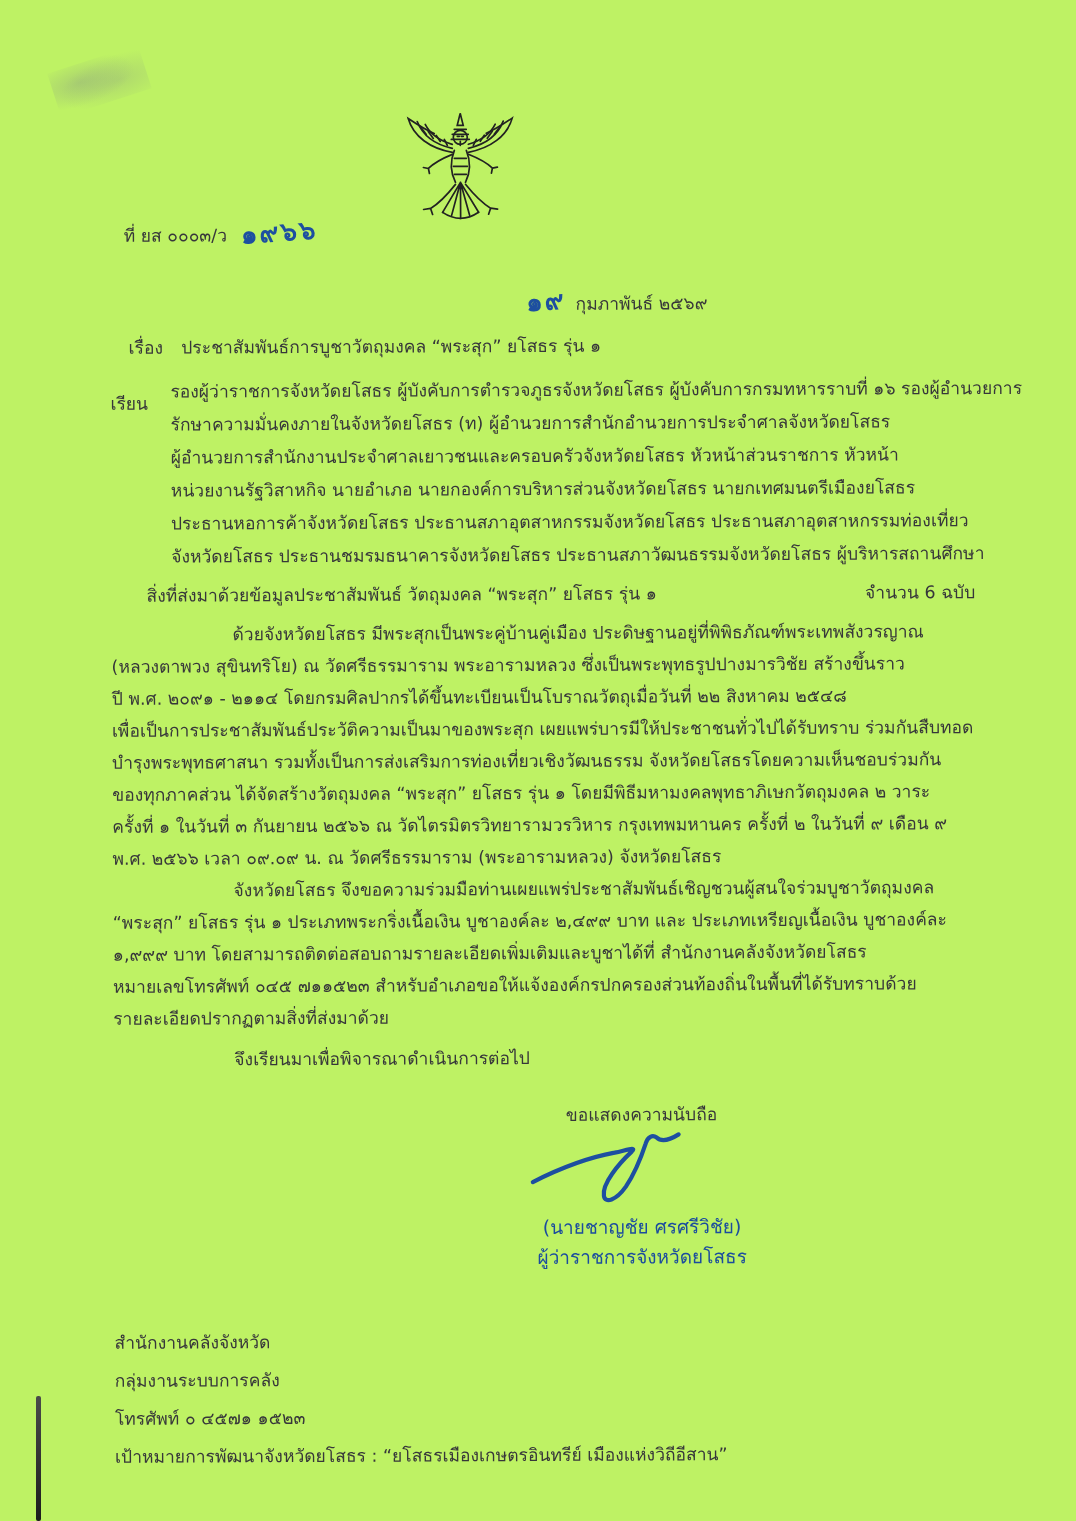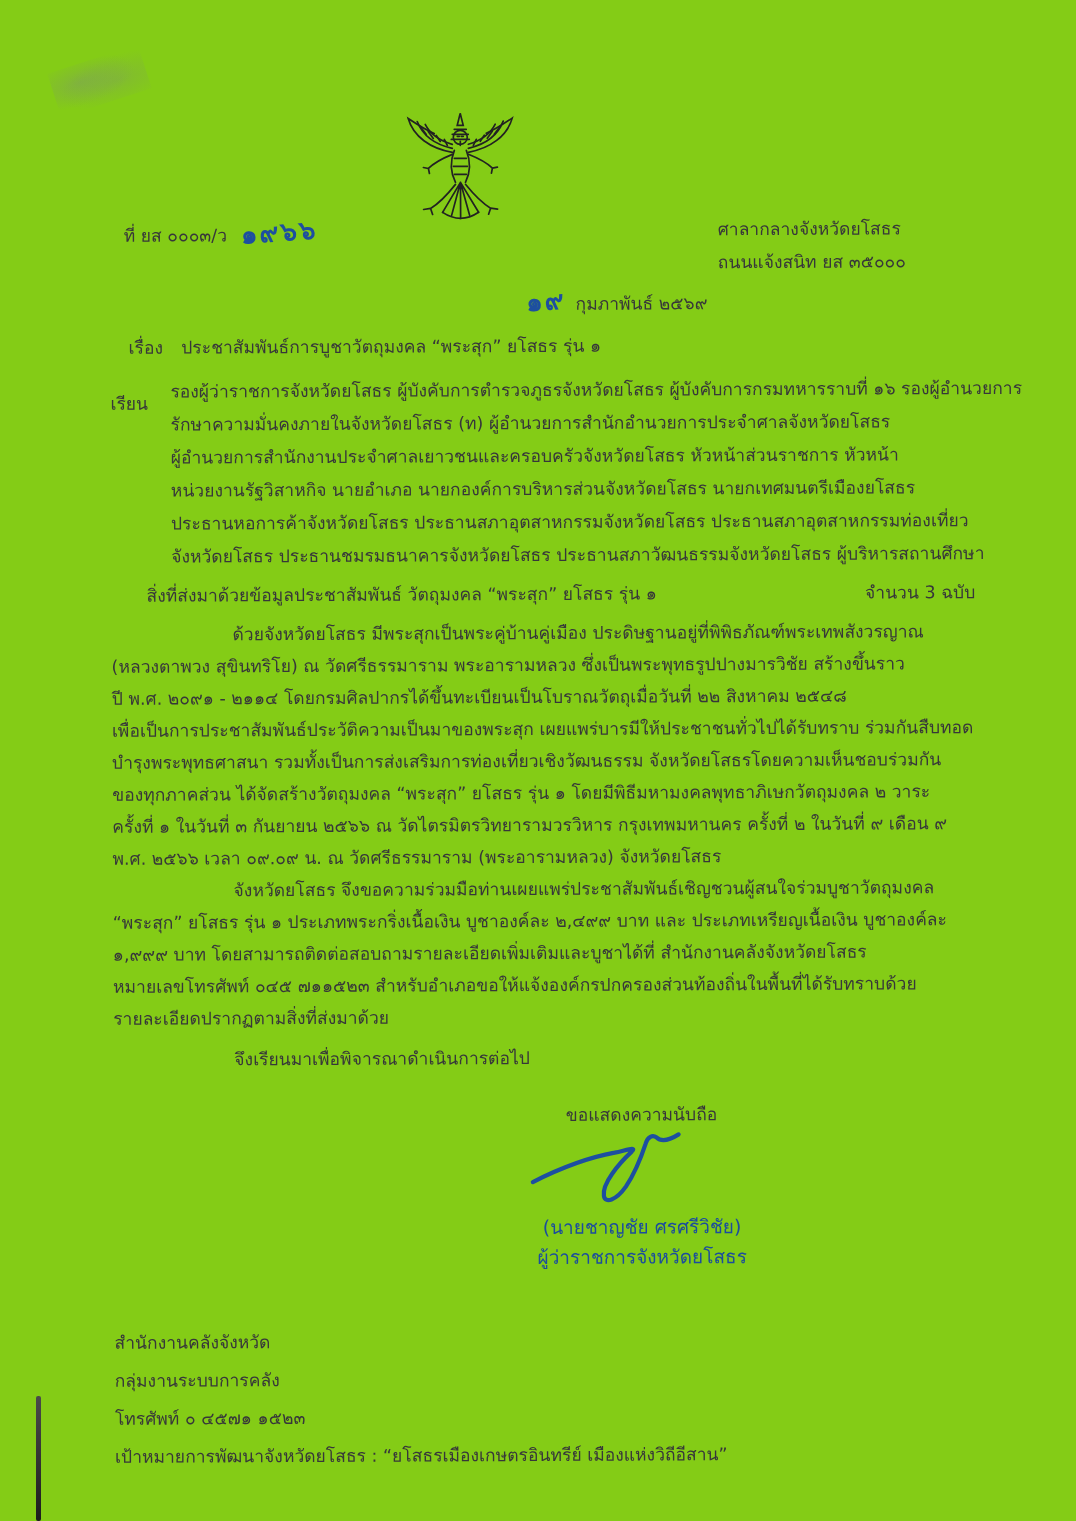--- a/index.html
+++ b/index.html
@@ -1,20 +1,20 @@
 <!DOCTYPE html>
 <html><head>
 <meta charset="utf-8">
 <style>
   html,body{margin:0;padding:0;background:#e8e8e8;}
   .page{
     position:relative;
     width:1076px;height:1521px;
     margin:0 auto;
-    background:#84cc16;
+    background:#bef264;
     overflow:hidden;
     font-family:"DejaVu Sans","Liberation Sans",sans-serif;
     color:#37373a;
     font-size:17.5px;
   }
   .content{position:absolute;inset:0;transform:rotate(-0.25deg);transform-origin:50% 50%;}
   .abs{position:absolute;}
   .line{white-space:nowrap;height:32px;line-height:32px;}
   .to-line{white-space:nowrap;height:33px;line-height:33px;}
   .indent{padding-left:121px;}
@@ -84,24 +84,20 @@
           <path d="M65,74 C73,84 80,92 90,98 M90,98 l7,1 M90,98 l-2,6"></path>
         </g>
       </svg>
     </div>
 
     <div class="abs row-flex" style="left:126px;top:216px;height:36px;">
       <span>ที่ ยส ๐๐๐๓/ว</span>
       <span class="hand" style="margin-left:14px;margin-top:-6px;">๑๙๖๖</span>
     </div>
 
-    <div class="abs" style="left:720px;top:214px;">
-      <div class="to-line">ศาลากลางจังหวัดยโสธร</div>
-      <div class="to-line">ถนนแจ้งสนิท ยส ๓๕๐๐๐</div>
-    </div>
 
     <div class="abs row-flex" style="left:528px;top:286px;">
       <span class="hand" style="margin-top:-6px;">๑๙</span>
       <span style="margin-left:10px;">กุมภาพันธ์ ๒๕๖๙</span>
     </div>
 
     <div class="abs row-flex" style="left:112px;top:332px;width:864px;">
       <span class="label" style="width:71px;text-align:center;">เรื่อง</span>
       <span>ประชาสัมพันธ์การบูชาวัตถุมงคล “พระสุก” ยโสธร รุ่น ๑</span>
     </div>
@@ -114,21 +110,21 @@
         <div class="to-line">ผู้อำนวยการสำนักงานประจำศาลเยาวชนและครอบครัวจังหวัดยโสธร หัวหน้าส่วนราชการ หัวหน้า</div>
         <div class="to-line">หน่วยงานรัฐวิสาหกิจ นายอำเภอ นายกองค์การบริหารส่วนจังหวัดยโสธร นายกเทศมนตรีเมืองยโสธร</div>
         <div class="to-line">ประธานหอการค้าจังหวัดยโสธร ประธานสภาอุตสาหกรรมจังหวัดยโสธร ประธานสภาอุตสาหกรรมท่องเที่ยว</div>
         <div class="to-line">จังหวัดยโสธร ประธานชมรมธนาคารจังหวัดยโสธร ประธานสภาวัฒนธรรมจังหวัดยโสธร ผู้บริหารสถานศึกษา</div>
       </div>
     </div>
 
     <div class="abs row-flex" style="left:112px;top:580px;width:864px;">
       <span class="label" style="width:138px;text-align:right;">สิ่งที่ส่งมาด้วย</span>
       <span>ข้อมูลประชาสัมพันธ์ วัตถุมงคล “พระสุก” ยโสธร รุ่น ๑</span>
-      <span style="margin-left:auto;">จำนวน 3 ฉบับ</span>
+      <span style="margin-left:auto;">จำนวน 6 ฉบับ</span>
     </div>
 
     <div class="abs" style="left:112px;top:617px;width:864px;">
       <div class="line indent">ด้วยจังหวัดยโสธร มีพระสุกเป็นพระคู่บ้านคู่เมือง ประดิษฐานอยู่ที่พิพิธภัณฑ์พระเทพสังวรญาณ</div>
       <div class="line">(หลวงตาพวง สุขินทริโย) ณ วัดศรีธรรมาราม พระอารามหลวง ซึ่งเป็นพระพุทธรูปปางมารวิชัย สร้างขึ้นราว</div>
       <div class="line">ปี พ.ศ. ๒๐๙๑ - ๒๑๑๔ โดยกรมศิลปากรได้ขึ้นทะเบียนเป็นโบราณวัตถุเมื่อวันที่ ๒๒ สิงหาคม ๒๕๔๘</div>
       <div class="line">เพื่อเป็นการประชาสัมพันธ์ประวัติความเป็นมาของพระสุก เผยแพร่บารมีให้ประชาชนทั่วไปได้รับทราบ ร่วมกันสืบทอด</div>
       <div class="line">บำรุงพระพุทธศาสนา รวมทั้งเป็นการส่งเสริมการท่องเที่ยวเชิงวัฒนธรรม จังหวัดยโสธรโดยความเห็นชอบร่วมกัน</div>
       <div class="line">ของทุกภาคส่วน ได้จัดสร้างวัตถุมงคล “พระสุก” ยโสธร รุ่น ๑ โดยมีพิธีมหามงคลพุทธาภิเษกวัตถุมงคล ๒ วาระ</div>
       <div class="line">ครั้งที่ ๑ ในวันที่ ๓ กันยายน ๒๕๖๖ ณ วัดไตรมิตรวิทยารามวรวิหาร กรุงเทพมหานคร ครั้งที่ ๒ ในวันที่ ๙ เดือน ๙</div>

